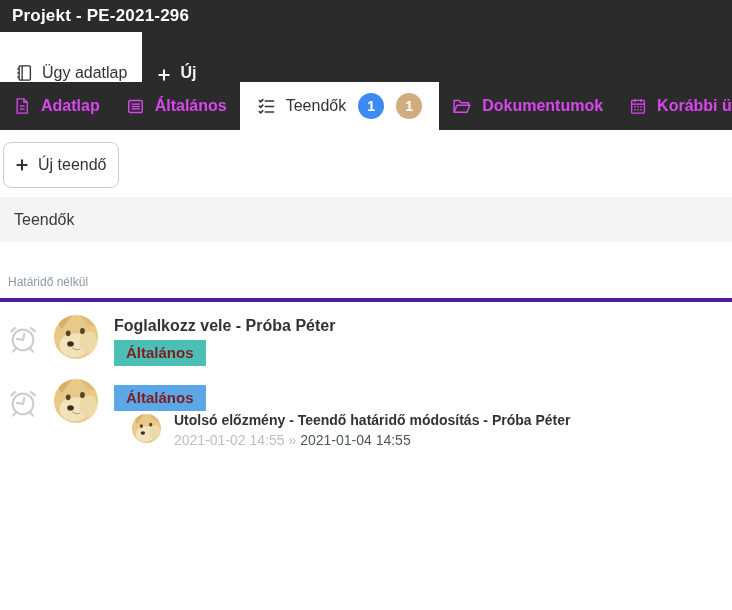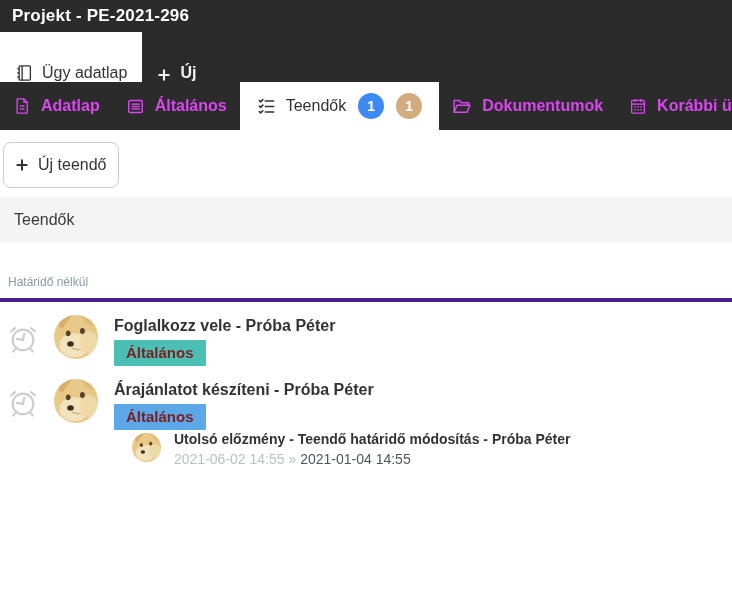--- a/index.html
+++ b/index.html
@@ -267,40 +267,39 @@
             <path d="M28 0L48 0 48 14 36 10Z" fill="#dfbc77"></path>
             <ellipse cx="22" cy="33" rx="16" ry="13" fill="#f3e3bd"></ellipse>
             <ellipse cx="38" cy="30" rx="10" ry="12" fill="#eed9a8"></ellipse>
             <ellipse cx="15.5" cy="20" rx="2.6" ry="3.2" fill="#57422a"></ellipse>
             <ellipse cx="31" cy="17.5" rx="2.6" ry="3.2" fill="#57422a"></ellipse>
             <ellipse cx="18" cy="31.5" rx="3.6" ry="2.8" fill="#3a2d1d"></ellipse>
             <path d="M20 36q4 3 9 1" stroke="#c9a96a" stroke-width="1.2" fill="none"></path>
           </svg>
         </span>
         <div class="todo-body">
-          <div class="todo-title">Árajánlatot készíteni - Próba Péter</div>
           <span class="tag tag-blue">Általános</span>
 
           <div class="history">
             <span class="avatar sm">
               <svg viewBox="0 0 48 48">
                 <rect width="48" height="48" fill="#e8c988"></rect>
                 <path d="M0 0L20 0 8 16Z" fill="#d8b069"></path>
                 <path d="M28 0L48 0 48 14 36 10Z" fill="#dfbc77"></path>
                 <ellipse cx="22" cy="33" rx="16" ry="13" fill="#f3e3bd"></ellipse>
                 <ellipse cx="38" cy="30" rx="10" ry="12" fill="#eed9a8"></ellipse>
                 <ellipse cx="15.5" cy="20" rx="2.6" ry="3.2" fill="#57422a"></ellipse>
                 <ellipse cx="31" cy="17.5" rx="2.6" ry="3.2" fill="#57422a"></ellipse>
                 <ellipse cx="18" cy="31.5" rx="3.6" ry="2.8" fill="#3a2d1d"></ellipse>
               </svg>
             </span>
             <div class="history-body">
               <div class="history-title">Utolsó előzmény - Teendő határidő módosítás - Próba Péter</div>
               <div class="history-dates">
-                <span class="d-from">2021-06-02 14:55</span>
+                <span class="d-from">2021-01-02 14:55</span>
                 <span class="d-sep">»</span>
                 <span class="d-to">2021-01-04 14:55</span>
               </div>
             </div>
           </div>
         </div>
       </div>
     </section>
 
   </main>

